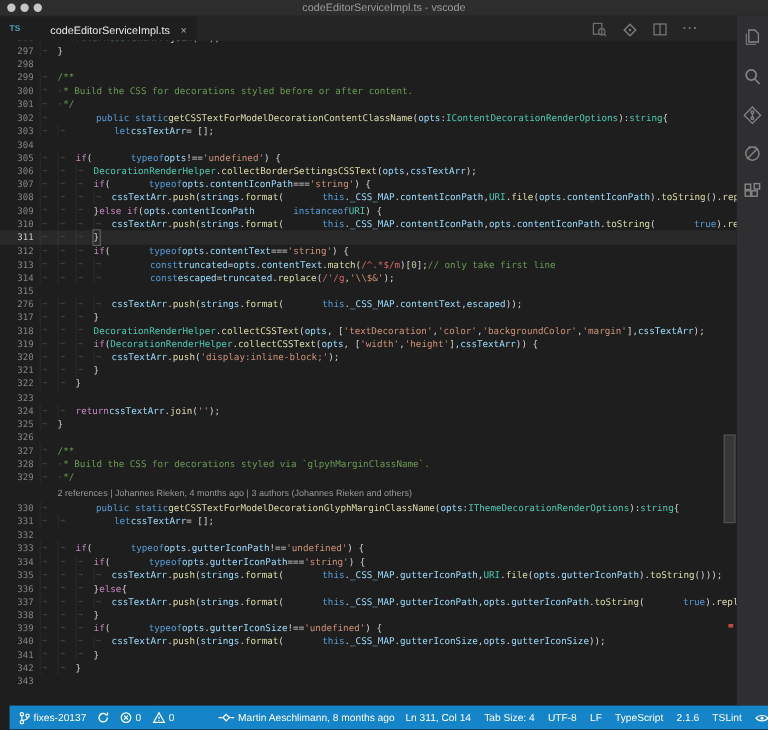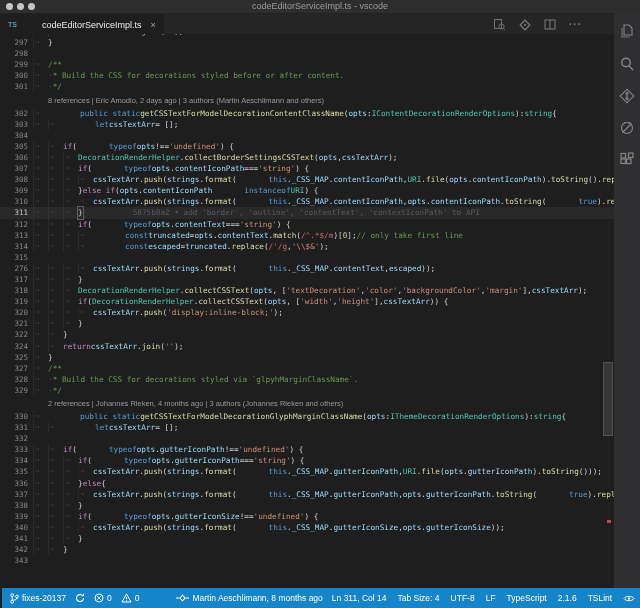--- a/index.html
+++ b/index.html
@@ -36,21 +36,21 @@
   .ws{display:inline-block;width:15px;min-width:15px;color:#424247;font-size:7px;padding-left:1px;border-left:1px solid rgba(255,255,255,0.05);box-sizing:border-box;}
   .k{color:#569CD6;padding-left:32px;} .c{color:#C586C0;} .f{color:#DCDCAA;} .t{color:#4EC9B0;}
   .v{color:#9CDCFE;} .p{color:#D4D4D4;} .s{color:#CE9178;} .r{color:#D16969;}
   .m{color:#6A9955;} .n{color:#B5CEA8;} .g{color:#555555;}
   .pb{color:#D4D4D4;outline:1px solid #5f5f5f;}
   .ghost{color:#5a5a5a;margin-left:50px;}
   .thumb{position:absolute;right:1px;top:328px;width:8px;height:72px;background:rgba(121,121,121,0.28);border:1px solid rgba(160,160,160,0.25);}
   .rulermark{position:absolute;right:3px;top:486px;width:4px;height:3px;background:#b84a4a;}
 
   
-  .statusbar{position:absolute;left:2px;right:0;bottom:0;height:20px;background:var(--status_bg,#1584c9);display:flex;align-items:center;color:#fff;font-size:8.5px;padding:0 8px;gap:9px;z-index:10;}
+  .statusbar{position:absolute;left:8px;right:0;bottom:0;height:20px;background:var(--status_bg,#1584c9);display:flex;align-items:center;color:#fff;font-size:8.5px;padding:0 8px;gap:9px;z-index:10;}
   .sitem{display:flex;align-items:center;gap:3px;white-space:nowrap;cursor:pointer;}
   .sright{margin-left:auto;display:flex;align-items:center;gap:11px;}
   .blame{margin-left:28px;}
   svg{display:block;}
 </style>
 </head>
 <body>
 
 <div class="titlebar">
   <div class="lights">
@@ -162,21 +162,20 @@
         <span class="ws">→</span>
         <span class="g">·</span>
         <span class="m">* Build the CSS for decorations styled before or after content.</span>
       </div>
       <div class="row">
         <span class="num">301</span>
         <span class="ws">→</span>
         <span class="g">·</span>
         <span class="m">*/</span>
       </div>
-      <div class="row lens">8 references | Eric Amodio, 2 days ago | 3 authors (Martin Aeschlimann and others)</div>
       <div class="row">
         <span class="num">302</span>
         <span class="ws">→</span>
         <span class="k">public static </span>
         <span class="f">getCSSTextForModelDecorationContentClassName</span>
         <span class="p">(</span>
         <span class="v">opts</span>
         <span class="p">: </span>
         <span class="t">IContentDecorationRenderOptions</span>
         <span class="p">): </span>
@@ -319,21 +318,20 @@
         <span class="r">/'/g</span>
         <span class="p">, </span>
         <span class="s">'%27'</span>
       </div>
       <div class="row cur">
         <span class="num">311</span>
         <span class="ws">→</span>
         <span class="ws">→</span>
         <span class="ws">→</span>
         <span class="pb">}</span>
-        <span class="ghost">5875b0a2 • add 'border', 'outline', 'contentText', 'contextIconPath' to API</span>
       </div>
       <div class="row">
         <span class="num">312</span>
         <span class="ws">→</span>
         <span class="ws">→</span>
         <span class="ws">→</span>
         <span class="c">if </span>
         <span class="p">(</span>
         <span class="k">typeof </span>
         <span class="v">opts</span>
@@ -477,35 +475,41 @@
         <span class="ws">→</span>
         <span class="p">}</span>
       </div>
       <div class="row">
         <span class="num">322</span>
         <span class="ws">→</span>
         <span class="ws">→</span>
         <span class="p">}</span>
       </div>
       <div class="row">
+        <span class="num">323</span>
+      </div>
+      <div class="row">
         <span class="num">324</span>
         <span class="ws">→</span>
         <span class="ws">→</span>
         <span class="c">return </span>
         <span class="v">cssTextArr</span>
         <span class="p">.</span>
         <span class="f">join</span>
         <span class="p">(</span>
         <span class="s">''</span>
         <span class="p">);</span>
       </div>
       <div class="row">
         <span class="num">325</span>
         <span class="ws">→</span>
         <span class="p">}</span>
+      </div>
+      <div class="row">
+        <span class="num">326</span>
       </div>
       <div class="row">
         <span class="num">327</span>
         <span class="ws">→</span>
         <span class="m">/**</span>
       </div>
       <div class="row">
         <span class="num">328</span>
         <span class="ws">→</span>
         <span class="g">·</span>

